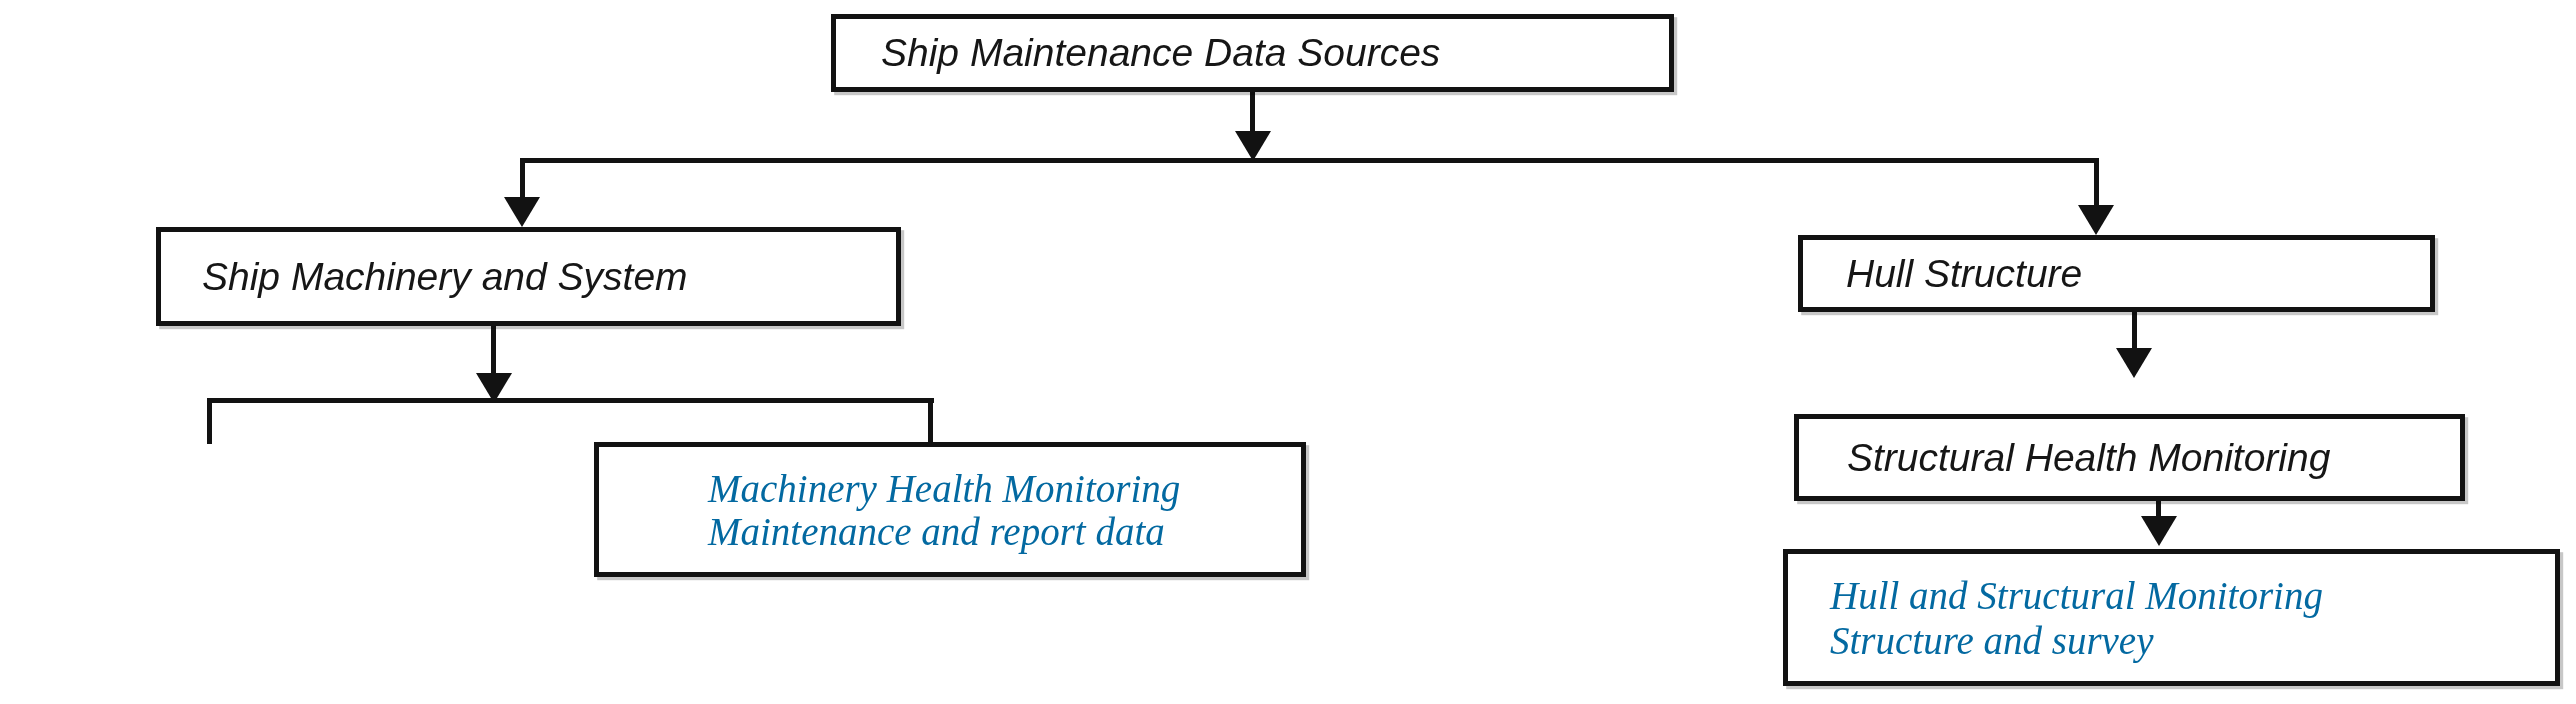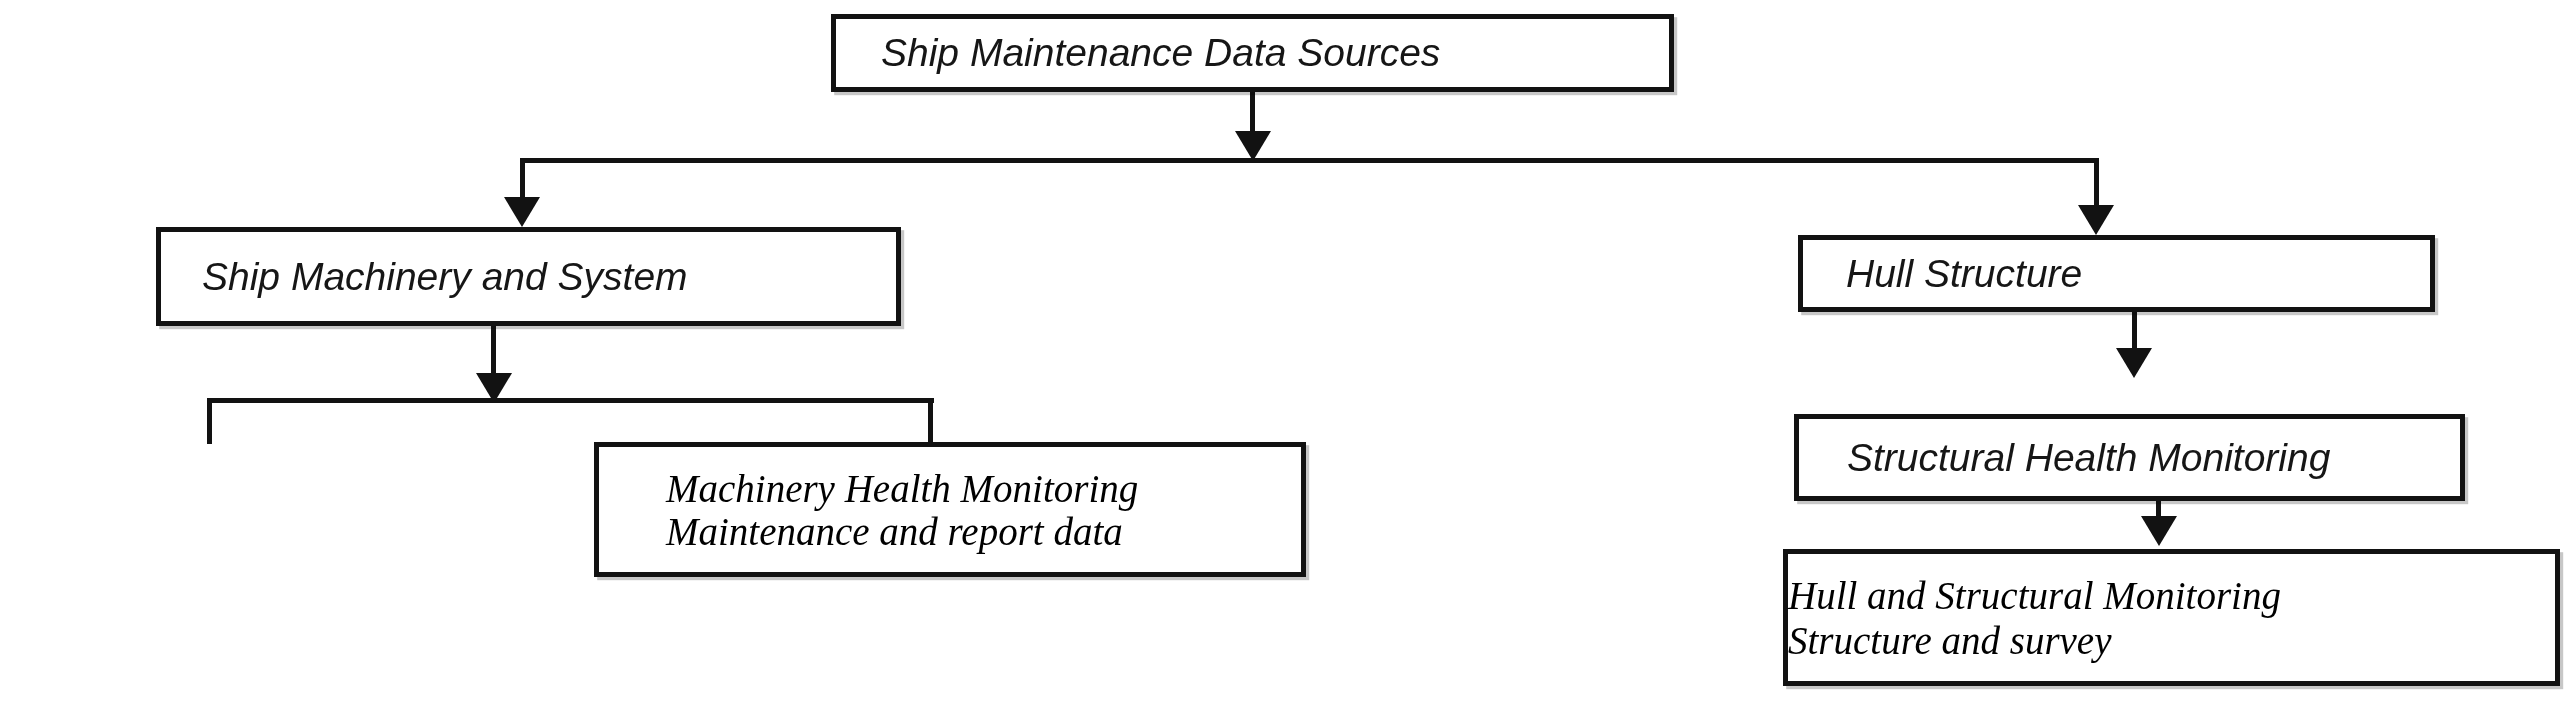--- a/index.html
+++ b/index.html
@@ -27,21 +27,21 @@
     flex-direction:column;
     justify-content:center;
     font-style:italic;
   }
   .label{
     font-size:39px;
     line-height:1.12;
     white-space:nowrap;
   }
   .sans{font-family:"Liberation Sans",sans-serif;}
-  .serif{font-family:"Liberation Serif",serif;color:#000000;}
+  .serif{font-family:"Liberation Serif",serif;color:#0369a1;margin-left:42px;}
   .line{position:absolute;background:var(--line);}
   .arrow{
     position:absolute;width:0;height:0;
     border-left:18px solid transparent;
     border-right:18px solid transparent;
     border-top:30px solid var(--line);
   }
   
   .box-root{left:831px;top:14.2px;width:843px;height:78px;padding-left:45px;}
   .box-machinery{left:156px;top:227px;width:745px;height:99px;padding-left:41px;}

